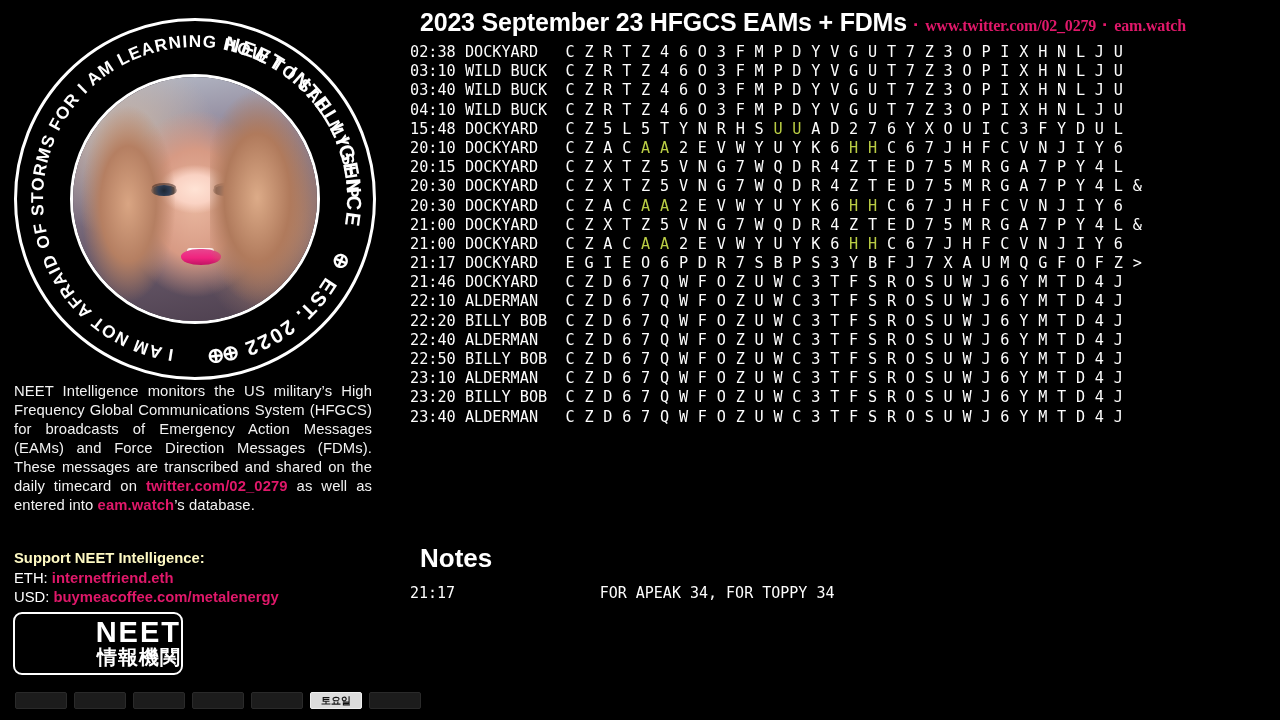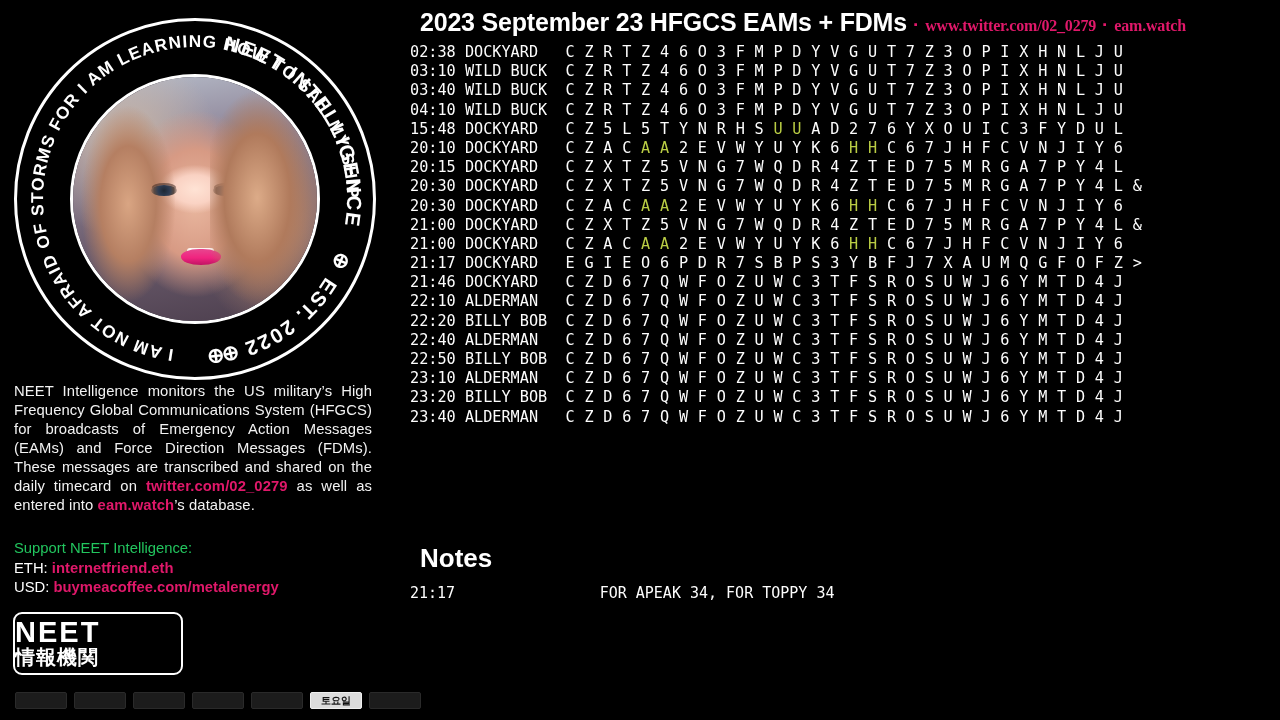--- a/index.html
+++ b/index.html
@@ -71,29 +71,29 @@
     position:absolute; left:14px; top:382px; width:358px;
     font-size:14.8px; line-height:1.29; text-align:justify;
     color:#f2f2f2; letter-spacing:0.1px;
   }
   #desc .lnk { color:#e0186a; font-weight:bold; }
 
   #support-block {
     position:absolute; left:14px; top:539px; width:360px;
     font-size:14.8px; line-height:1.33;
   }
-  #support-block .hdr { font-weight:normal; color:#22c55e; }
+  #support-block .hdr { font-weight:bold; color:#fef9c3;margin-top:10px; }
   #support-block .lbl { color:#fff; }
   #support-block .lnk { color:#e0186a; font-weight:bold; }
 
   
   #neet-logo {
     position:absolute; left:13px; top:612px; width:170px; height:63px;
     border:2.5px solid #ffffff; border-radius:9px;
-    display:flex; flex-direction:column; align-items:flex-start; justify-content:center;
+    display:flex; flex-direction:column; align-items:flex-end; justify-content:center;
     background:#000;
   }
   #neet-logo .lat {
     font-size:29px; font-weight:bold; letter-spacing:2px; line-height:0.96;
     color:#fff; font-family:"Liberation Sans", sans-serif;
   }
   #neet-logo .jp {
     font-size:20px; font-weight:bold; letter-spacing:1px; line-height:1.05;
     color:#fff; font-family:Liberation Serif, serif;
   }

